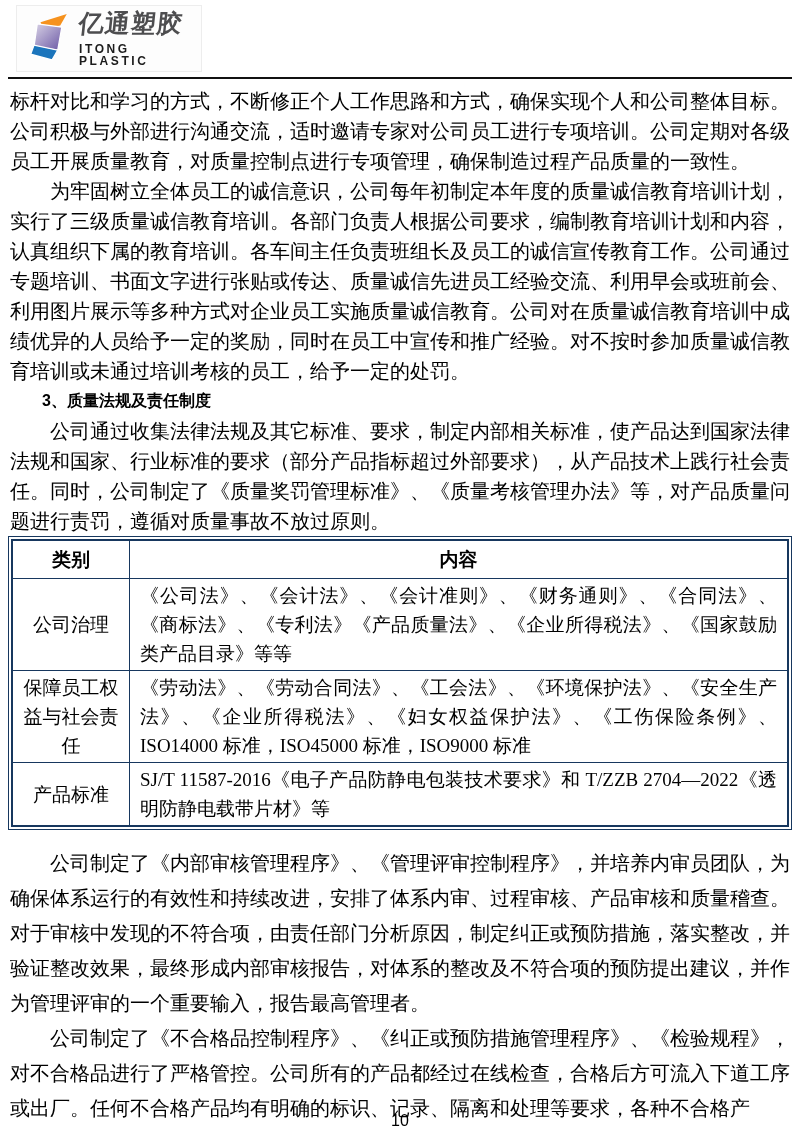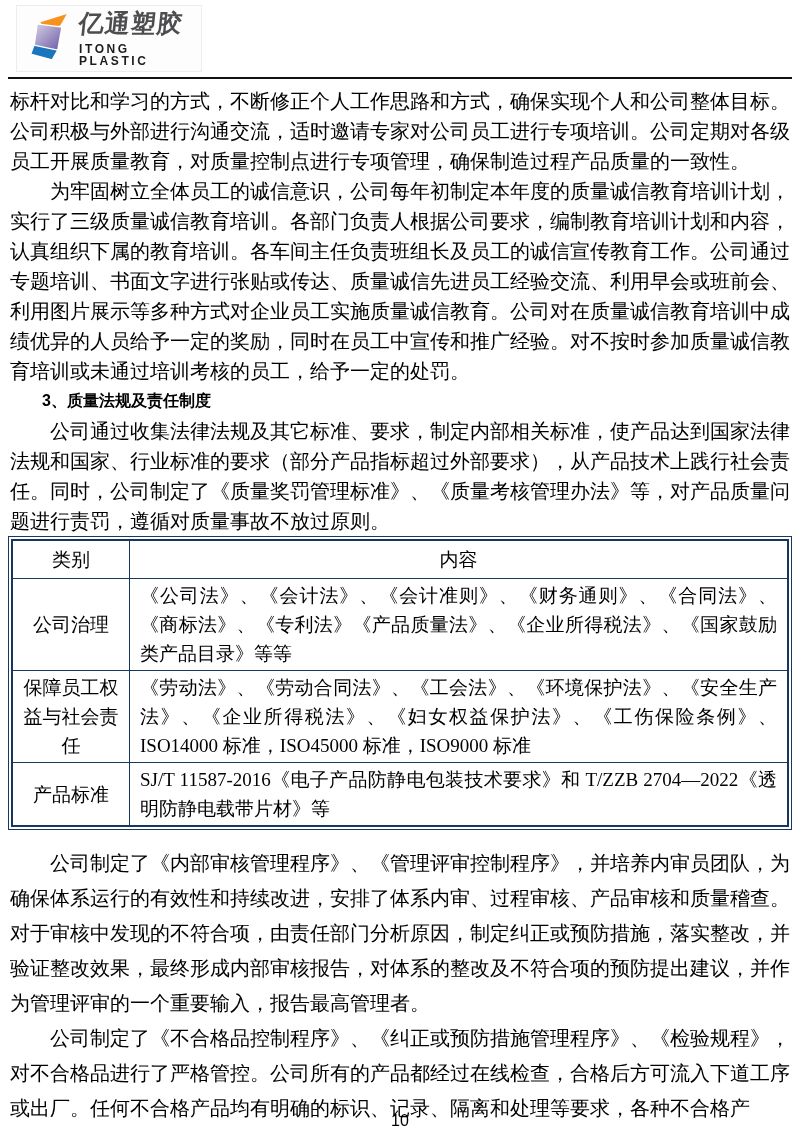--- a/index.html
+++ b/index.html
@@ -97,21 +97,21 @@
   }
   table.standards th,
   table.standards td {
     border: 1px solid #17375E;
     line-height: 29px;
     padding: 2px 10px;
     vertical-align: middle;
   }
   table.standards th {
     font-family: "Liberation Sans", "DejaVu Sans", sans-serif;
-    font-weight: normal;
+    font-weight: bold;
     font-size: 19px;
     text-align: center;
     padding: 4px 6px;
   }
   td.cat {
     width: 96px;
     text-align: center;
     padding: 2px 6px;
   }
   td.content { text-align: justify; }

